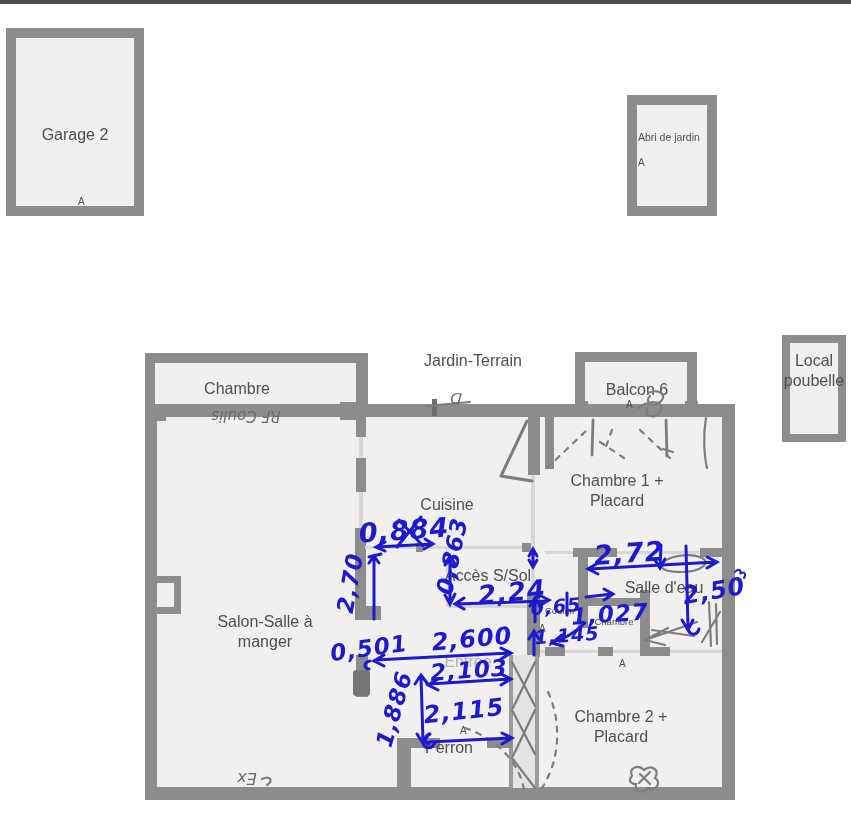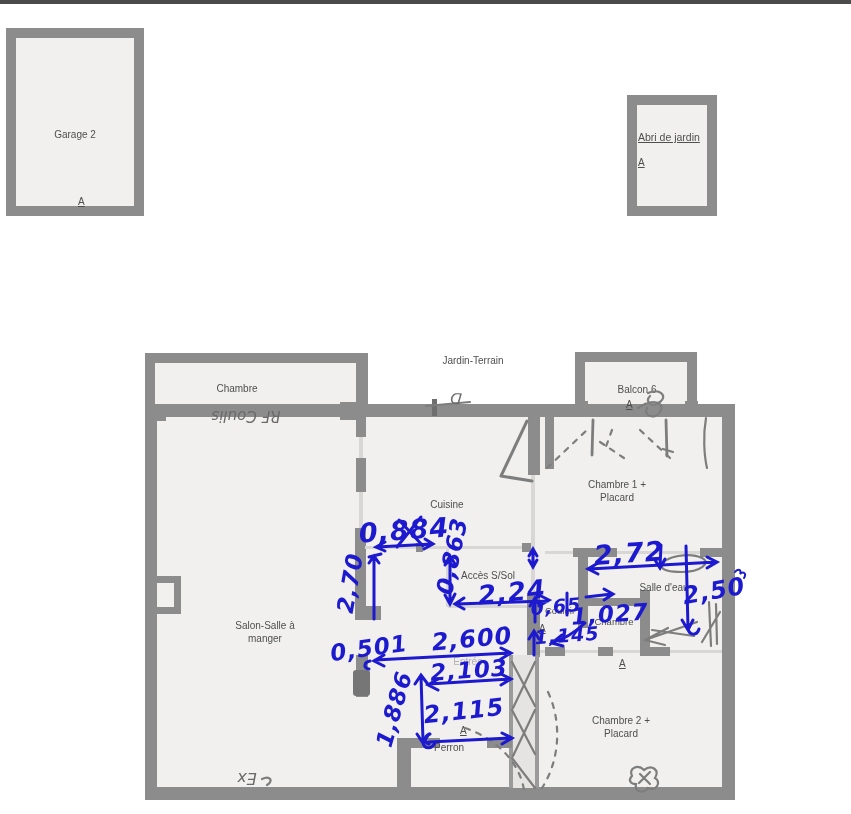--- a/index.html
+++ b/index.html
@@ -6,24 +6,24 @@
     --wall:#8c8c8c; --room:#f1f0ef; --thin:#d9d7d5;
     --label:#4f4f4f; --blue:#1c19cf; --pencil:#7d7d7d;
   }
   html,body{margin:0;padding:0;background:#fff;}
   #canvas{position:relative;width:851px;height:814px;background:#fff;overflow:hidden;
           font-family:"Liberation Sans",sans-serif;}
   .wall{position:absolute;background:var(--wall);}
   .thin{position:absolute;background:var(--thin);}
   .floor{position:absolute;background:var(--room);}
   .box{position:absolute;border:10px solid var(--wall);background:var(--room);box-sizing:border-box;}
-  .room-label{position:absolute;font-size:10px;color:var(--label);text-align:center;
+  .room-label{position:absolute;font-size:16px;color:var(--label);text-align:center;
               white-space:nowrap;transform:translate(-50%,-50%);line-height:1.25;}
   .small-label{font-size:9.5px;}
-  .door-a{position:absolute;font-size:10px;color:var(--label);text-decoration:underline;}
+  .door-a{position:absolute;font-size:10px;color:var(--label);}
   .blue-note{position:absolute;color:var(--blue);font-family:"DejaVu Sans",sans-serif;
              font-style:italic;font-weight:bold;white-space:nowrap;letter-spacing:1px;}
   .pencil-note{position:absolute;color:#6a6a6a;font-family:"DejaVu Sans",sans-serif;
                font-style:italic;white-space:nowrap;}
   svg.overlay{position:absolute;left:0;top:0;}
   .bottom-rule{position:absolute;left:0;top:802;width:851px;height:4px;background:#4b4b4b;}
 </style>
 </head>
 <body>
 
@@ -32,20 +32,26 @@
   <div class="box" style="left:6px;top:28px;width:138px;height:188px;">
     <div class="room-label" style="left:50%;top:97px;">Garage 2</div>
     <div class="door-a" style="left:62px;top:158px;">A</div>
   </div>
 
   <div class="box" style="left:627px;top:95px;width:90px;height:121px;">
     <div class="door-a" style="left:1px;top:26px;font-size:10.5px;">Abri de jardin</div>
     <div class="door-a" style="left:1px;top:52px;">A</div>
   </div>
 
+  <div class="box" style="left:782px;top:335px;width:64px;height:107px;border-width:8px;">
+    <div class="room-label" style="left:50%;top:28px;">
+      <span>Local</span><br>
+      <span>poubelle</span>
+    </div>
+  </div>
 
   <div class="floor" style="left:157px;top:417px;width:565px;height:370px;"></div>
 
   <div style="position:absolute;left:145px;top:353px;width:223px;height:62px;box-sizing:border-box;
               border-top:10px solid var(--wall);border-left:10px solid var(--wall);border-right:12px solid var(--wall);
               background:var(--room);"></div>
   <div class="thin" style="left:158px;top:408px;width:198px;height:3px;"></div>
   <div class="wall" style="left:156px;top:404px;width:10px;height:17px;"></div>
   <div class="wall" style="left:340px;top:402px;width:16px;height:18px;"></div>
 

